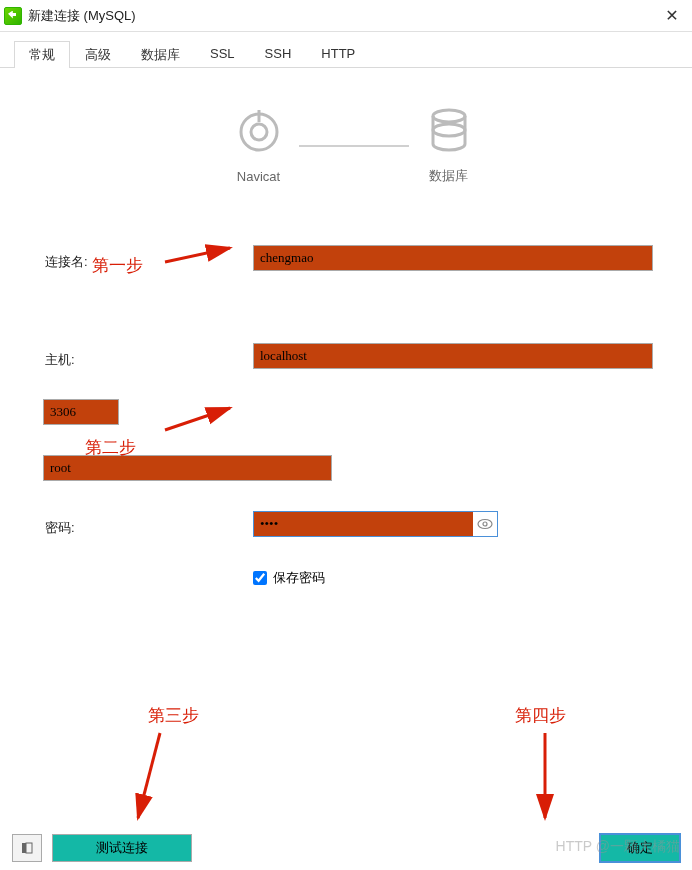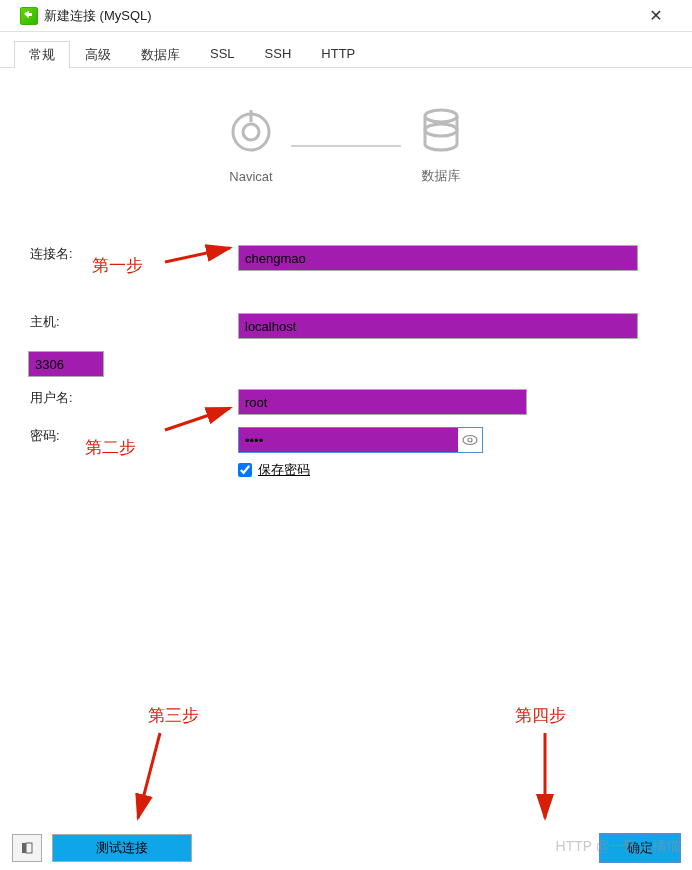--- a/index.html
+++ b/index.html
@@ -9,21 +9,21 @@
       background: #fff;
       width: 692px;
       height: 870px;
       position: relative;
       overflow: hidden;
     }
     .titlebar {
       display: flex;
       align-items: center;
       height: 32px;
-      padding: 0 20px;
+      padding: 0 4px;
       border-bottom: 1px solid #e0e0e0;
     }
     .titlebar .app-icon {
       width: 18px; height: 18px;
       background: linear-gradient(135deg, #6dd400 0%, #2fb400 100%);
       border: 1px solid #2fb400;
       border-radius: 2px;
       margin-right: 6px;
       position: relative;
     }
@@ -54,47 +54,48 @@
       cursor: pointer;
       border: 1px solid transparent;
       border-bottom: none;
       position: relative;
       top: 1px;
     }
     .tab.active {
       border-color: #d9d9d9;
       background: #fff;
     }
-    .content { padding: 18px 28px 0 28px; }
+    .content { padding: 18px 28px 0 43px; }
     .logo-row {
       display: flex;
       align-items: center;
       justify-content: center;
       gap: 16px;
       margin: 20px 0 60px 0;
     }
     .logo-col { display: flex; flex-direction: column; align-items: center; gap: 10px; }
     .logo-label { color: #666; font-size: 13px; }
     .logo-connector { width: 110px; height: 2px; background: #d0d0d0; }
     .navicat-icon svg, .db-icon svg { stroke: #bbb; fill: none; }
     .form-row {
       display: flex;
-      align-items: flex-start;
+      align-items: flex-end;
       margin-bottom: 12px;
+      margin-top: 30px;
     }
     .form-label { width: 210px; color: #222; padding-left: 2px; }
     .form-field { flex: 1; }
     input[type="text"], input[type="password"] {
       border: 1px solid #aaa;
       height: 26px;
       padding: 2px 6px;
       font-size: 13px;
-      font-family: Liberation Sans, sans-serif;
+      font-family: Liberation Serif, serif;
       outline: none;
-      background: #a21caf;
+      background: #c2410c;
     }
     .input-full { width: 400px; }
     .input-sm { width: 76px; }
     .input-med { width: 289px; }
     .input-pwd-wrap {
       width: 245px;
       border: 1px solid #4a90d9;
       display: flex;
       align-items: center;
       height: 26px;
@@ -108,35 +109,34 @@
       width: 24px; height: 24px;
       display: flex; align-items: center; justify-content: center;
       color: #888; cursor: pointer;
       font-size: 14px;
     }
     .checkbox-row {
       display: flex;
       align-items: center;
       gap: 6px;
       margin-top: 2px;
-      text-decoration: underline;
     }
     .checkbox-row input { width: 14px; height: 14px; }
     .bottom-bar {
       position: absolute;
       left: 0; right: 0; bottom: 8px;
       display: flex;
       align-items: center;
       padding: 0 12px;
       gap: 10px;
     }
     .btn {
       height: 28px;
       border: 1px solid #aaa;
-      background: #0ea5e9;
+      background: #14b8a6;
       padding: 0 22px;
       font-size: 13px;
       font-family: inherit;
       cursor: pointer;
     }
     .btn.focus { border: 1px solid #4a90d9; outline: 1px solid #4a90d9; }
     .btn-square {
       width: 30px; height: 28px;
       border: 1px solid #aaa;
       background: #f3f3f3;
@@ -211,21 +211,20 @@
   <div style="height:30px"></div>
 
   <div class="form-row">
     <div class="form-label">主机:</div>
     <div class="form-field"><input type="text" class="input-full" value="localhost" style=""></div>
   </div>
   <div class="form-row">
     <div class="form-field"><input type="text" class="input-sm" value="3306" style=""></div>
   </div>
   <div class="form-row">
-    <div class="form-label">用户名:</div>
     <div class="form-field"><input type="text" class="input-med" value="root" style=""></div>
   </div>
   <div class="form-row" style="margin-bottom:6px">
     <div class="form-label">密码:</div>
     <div class="form-field">
       <div class="input-pwd-wrap">
         <input type="text" value="••••" style="">
         <div class="eye-icon">
           <svg width="16" height="16" viewBox="0 0 16 16">
               <ellipse cx="8" cy="8" rx="7" ry="4.5" fill="none" stroke="#888" stroke-width="1.2"></ellipse>

